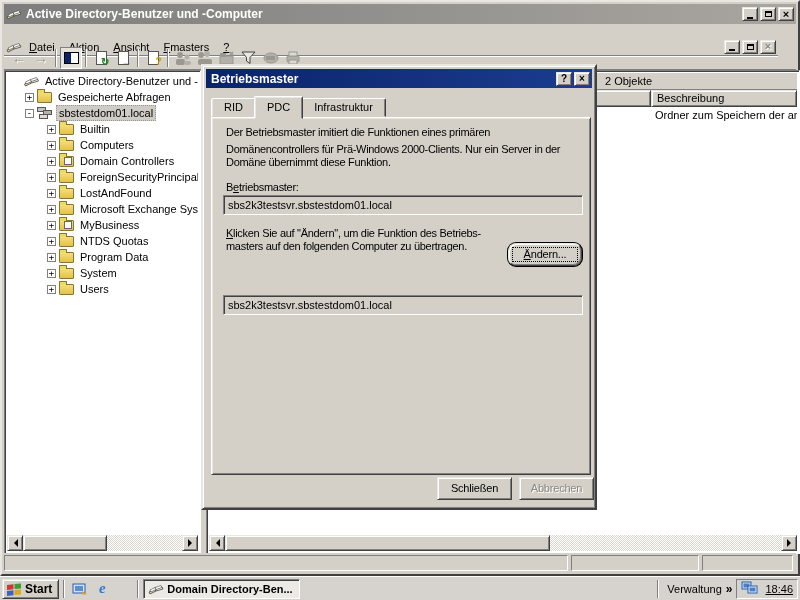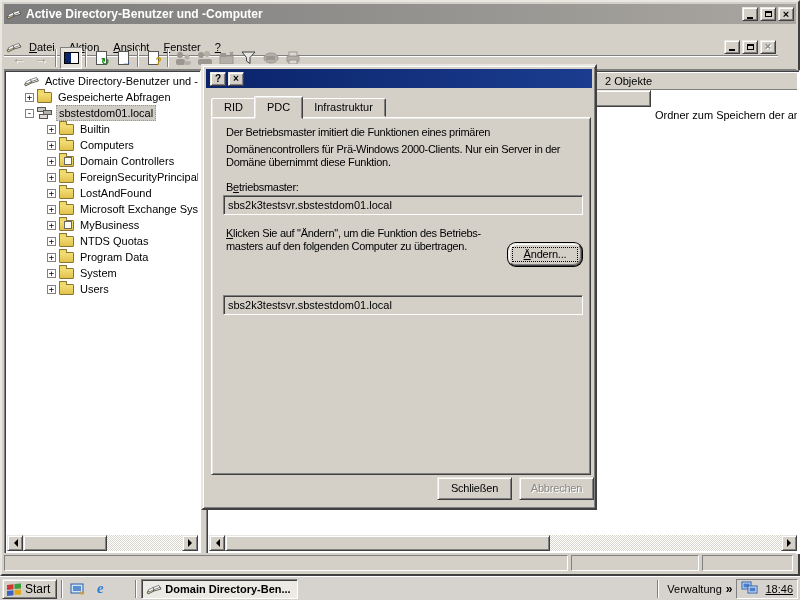--- a/index.html
+++ b/index.html
@@ -93,21 +93,21 @@
   .dlg-text { position:absolute; left:14px; width:358px; line-height:13px; letter-spacing:-0.3px; white-space:nowrap; overflow:hidden; }
   .ro-field { position:absolute; left:11px; width:360px; height:20px; background:#d4d0c8; color:#000; font-size:11px; padding:2px 4px;
     border:1px solid; border-color:#808080 #fff #fff #808080; box-shadow:inset 1px 1px 0 #404040; }
   .dlg-btn { position:absolute; height:23px; font-size:11px; letter-spacing:-0.2px; text-align:center; line-height:20px; }
   .default-outline { box-shadow:0 0 0 1px #000, inset 1px 1px 0 #fff, inset -1px -1px 0 #808080; }
   .focus-inner { position:absolute; left:3px; top:3px; right:3px; bottom:3px; border:1px dotted #000; }
   .btn-disabled { color:#8a8880; text-shadow:1px 1px 0 #fff; }
 
   
   #taskbar { position:absolute; left:0; top:576px; width:800px; height:24px; background:#d6d3ce; border-top:1px solid #fff; display:flex; align-items:center; padding:0 2px; }
-  .start-btn { height:20px; padding:0 6px 0 3px; display:flex; align-items:center; font-weight:normal; font-size:12px; }
+  .start-btn { height:20px; padding:0 6px 0 3px; display:flex; align-items:center; font-weight:bold; font-size:12px; }
   .tb-sep { width:2px; height:18px; margin:0 4px; border-left:1px solid #808080; border-right:1px solid #fff; }
   .ql-icon { width:20px; height:20px; display:flex; align-items:center; justify-content:center; margin:0 1px; }
   .task-btn { height:20px; width:157px; margin-right:3px; display:flex; align-items:center; padding:0 4px; white-space:nowrap; overflow:hidden; }
   .task-btn.active-task { border-color:#808080 #fff #fff #808080; box-shadow:inset 1px 1px 0 #404040; background:#eceae5; font-weight:bold; }
   .task-btn .tlabel { overflow:hidden; text-overflow:ellipsis; }
   .tray-toolbar { display:flex; align-items:center; margin-left:auto; }
   .tray { height:20px; display:flex; align-items:center; padding:0 4px; border:1px solid; border-color:#808080 #fff #fff #808080; margin-left:4px;text-decoration:underline; }
   .clock { margin-left:6px; font-size:11px; }
   .ie-e { color:#2b7cd3; font-weight:bold; font-size:15px; font-style:italic; font-family:"Liberation Serif",serif; }
 </style>
@@ -140,21 +140,21 @@
     <div class="menubar">
       <svg class="book-ic" width="16" height="14" viewBox="0 0 16 14">
           <path d="M1 10 L7 7 L8 9 L2 12 Z" fill="#e8dca0" stroke="#404040" stroke-width="0.8"></path>
           <path d="M8 9 L7 7 L14 5 L15 7 Z" fill="#fffbe8" stroke="#404040" stroke-width="0.8"></path>
           <path d="M2 8 L7 5.5 L8 7.5 L3 10 Z" fill="#fff" stroke="#404040" stroke-width="0.6"></path>
           <path d="M8 7.5 L7 5.5 L13 3.5 L14 5.5 Z" fill="#fff" stroke="#404040" stroke-width="0.6"></path>
         </svg>
       <span class="menu-item"><span></span><span class="u">D</span><span>atei</span></span>
       <span class="menu-item"><span>Ak</span><span class="u">t</span><span>ion</span></span>
       <span class="menu-item"><span></span><span class="u">A</span><span>nsicht</span></span>
-      <span class="menu-item"><span></span><span class="u">F</span><span>enster</span></span>
+      <span class="menu-item"><span></span><span class="u">F</span><span>masters</span></span>
       <span class="menu-item"><span></span><span class="u">?</span><span></span></span>
       <span class="spacer"></span>
       <span class="cap-btn btn3d">
           <span class="glyph-min"></span>
         </span>
       <span class="cap-btn btn3d">
           <span class="glyph-restore"></span>
         </span>
       <span class="cap-btn btn3d">
           <span class="glyph-close disabled-glyph">×</span>
@@ -329,20 +329,21 @@
     </div>
 
     <div class="splitter"></div>
 
     <div class="results-pane">
       <div class="desc-bar">
         <span class="count">2 Objekte</span>
       </div>
       <div class="col-header">
         <span class="col-cell" style="width:442px;"></span>
+        <span class="col-cell" style="flex:1;">Beschreibung</span>
       </div>
       <div class="rows-area">
         <div class="result-row">
           <span class="desc-text">Ordner zum Speichern der am h</span>
         </div>
       </div>
       <div class="hscroll">
         <span class="sb-btn btn3d">
             <span class="tri-l"></span>
           </span>
@@ -356,20 +357,21 @@
 
     <div class="status-bar">
       <span class="status-cell" style="width:564px;"></span>
       <span class="status-cell" style="width:128px;"></span>
       <span class="status-cell" style="flex:1;"></span>
     </div>
   </div>
 
   <div id="dialog">
     <div class="dlg-titlebar">
+      <span class="title">Betriebsmaster</span>
       <span class="dlg-cap btn3d">
           <span>?</span>
         </span>
       <span class="dlg-cap btn3d">
           <span>×</span>
         </span>
     </div>
 
     <div class="tabstrip">
       <span class="tab">RID</span>

